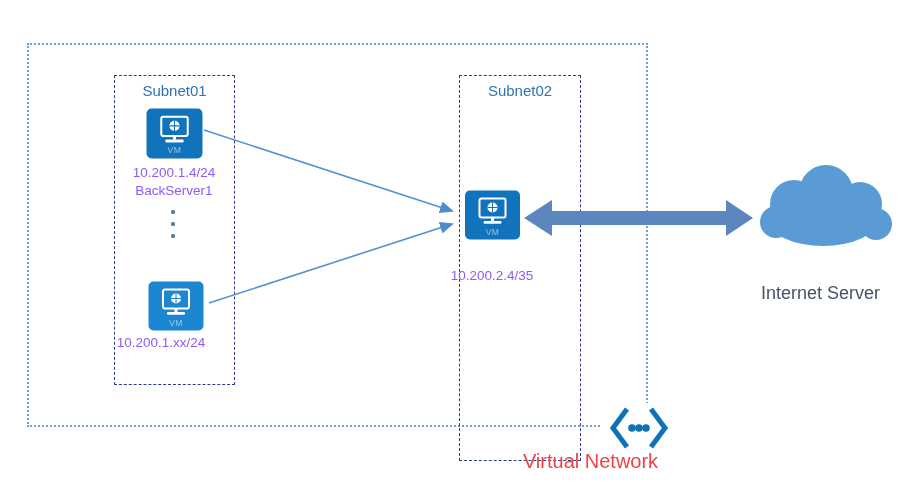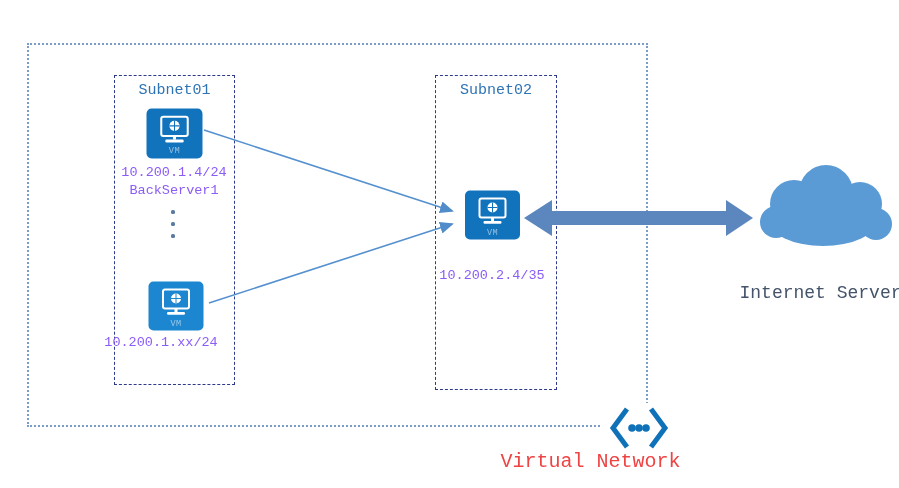--- a/index.html
+++ b/index.html
@@ -1,29 +1,29 @@
 <!DOCTYPE html>
 <html><head>
 <meta charset="utf-8">
 <style>
   html,body{margin:0;padding:0;background:#fff;}
   #canvas{
     position:relative;width:899px;height:488px;background:#fff;overflow:hidden;
-    font-family:Liberation Mono, monospace;
+    font-family:Liberation Sans, sans-serif;
   }
   .abs{position:absolute;}
   .vnet-border{
     left:27px;top:43px;width:621px;height:384px;
     border:2px dotted #7b9cc6;box-sizing:border-box;z-index:1;
   }
   .subnet-box{
     border:1px dashed #2d3a8c;box-sizing:border-box;z-index:2;background:transparent;
   }
   #subnet01{left:114px;top:75px;width:121px;height:310px;}
-  #subnet02{left:435px;top:75px;width:122px;height:315px;}
+  #subnet02{left:459px;top:75px;width:122px;height:386px;}
   .subnet-title{
     position:absolute;top:6px;left:0;width:100%;text-align:center;
     font-size:15px;color:#2e74b5;
   }
   #connector-layer{left:0;top:0;width:899px;height:488px;z-index:3;pointer-events:none;}
   .vm-tile{z-index:4;}
   #vm1-icon{left:146px;top:108px;width:57px;height:51px;}
   #vm2-icon{left:147px;top:281px;width:58px;height:50px;}
   #fwd-icon{left:463px;top:190px;width:59px;height:50px;}
   .lbl{

